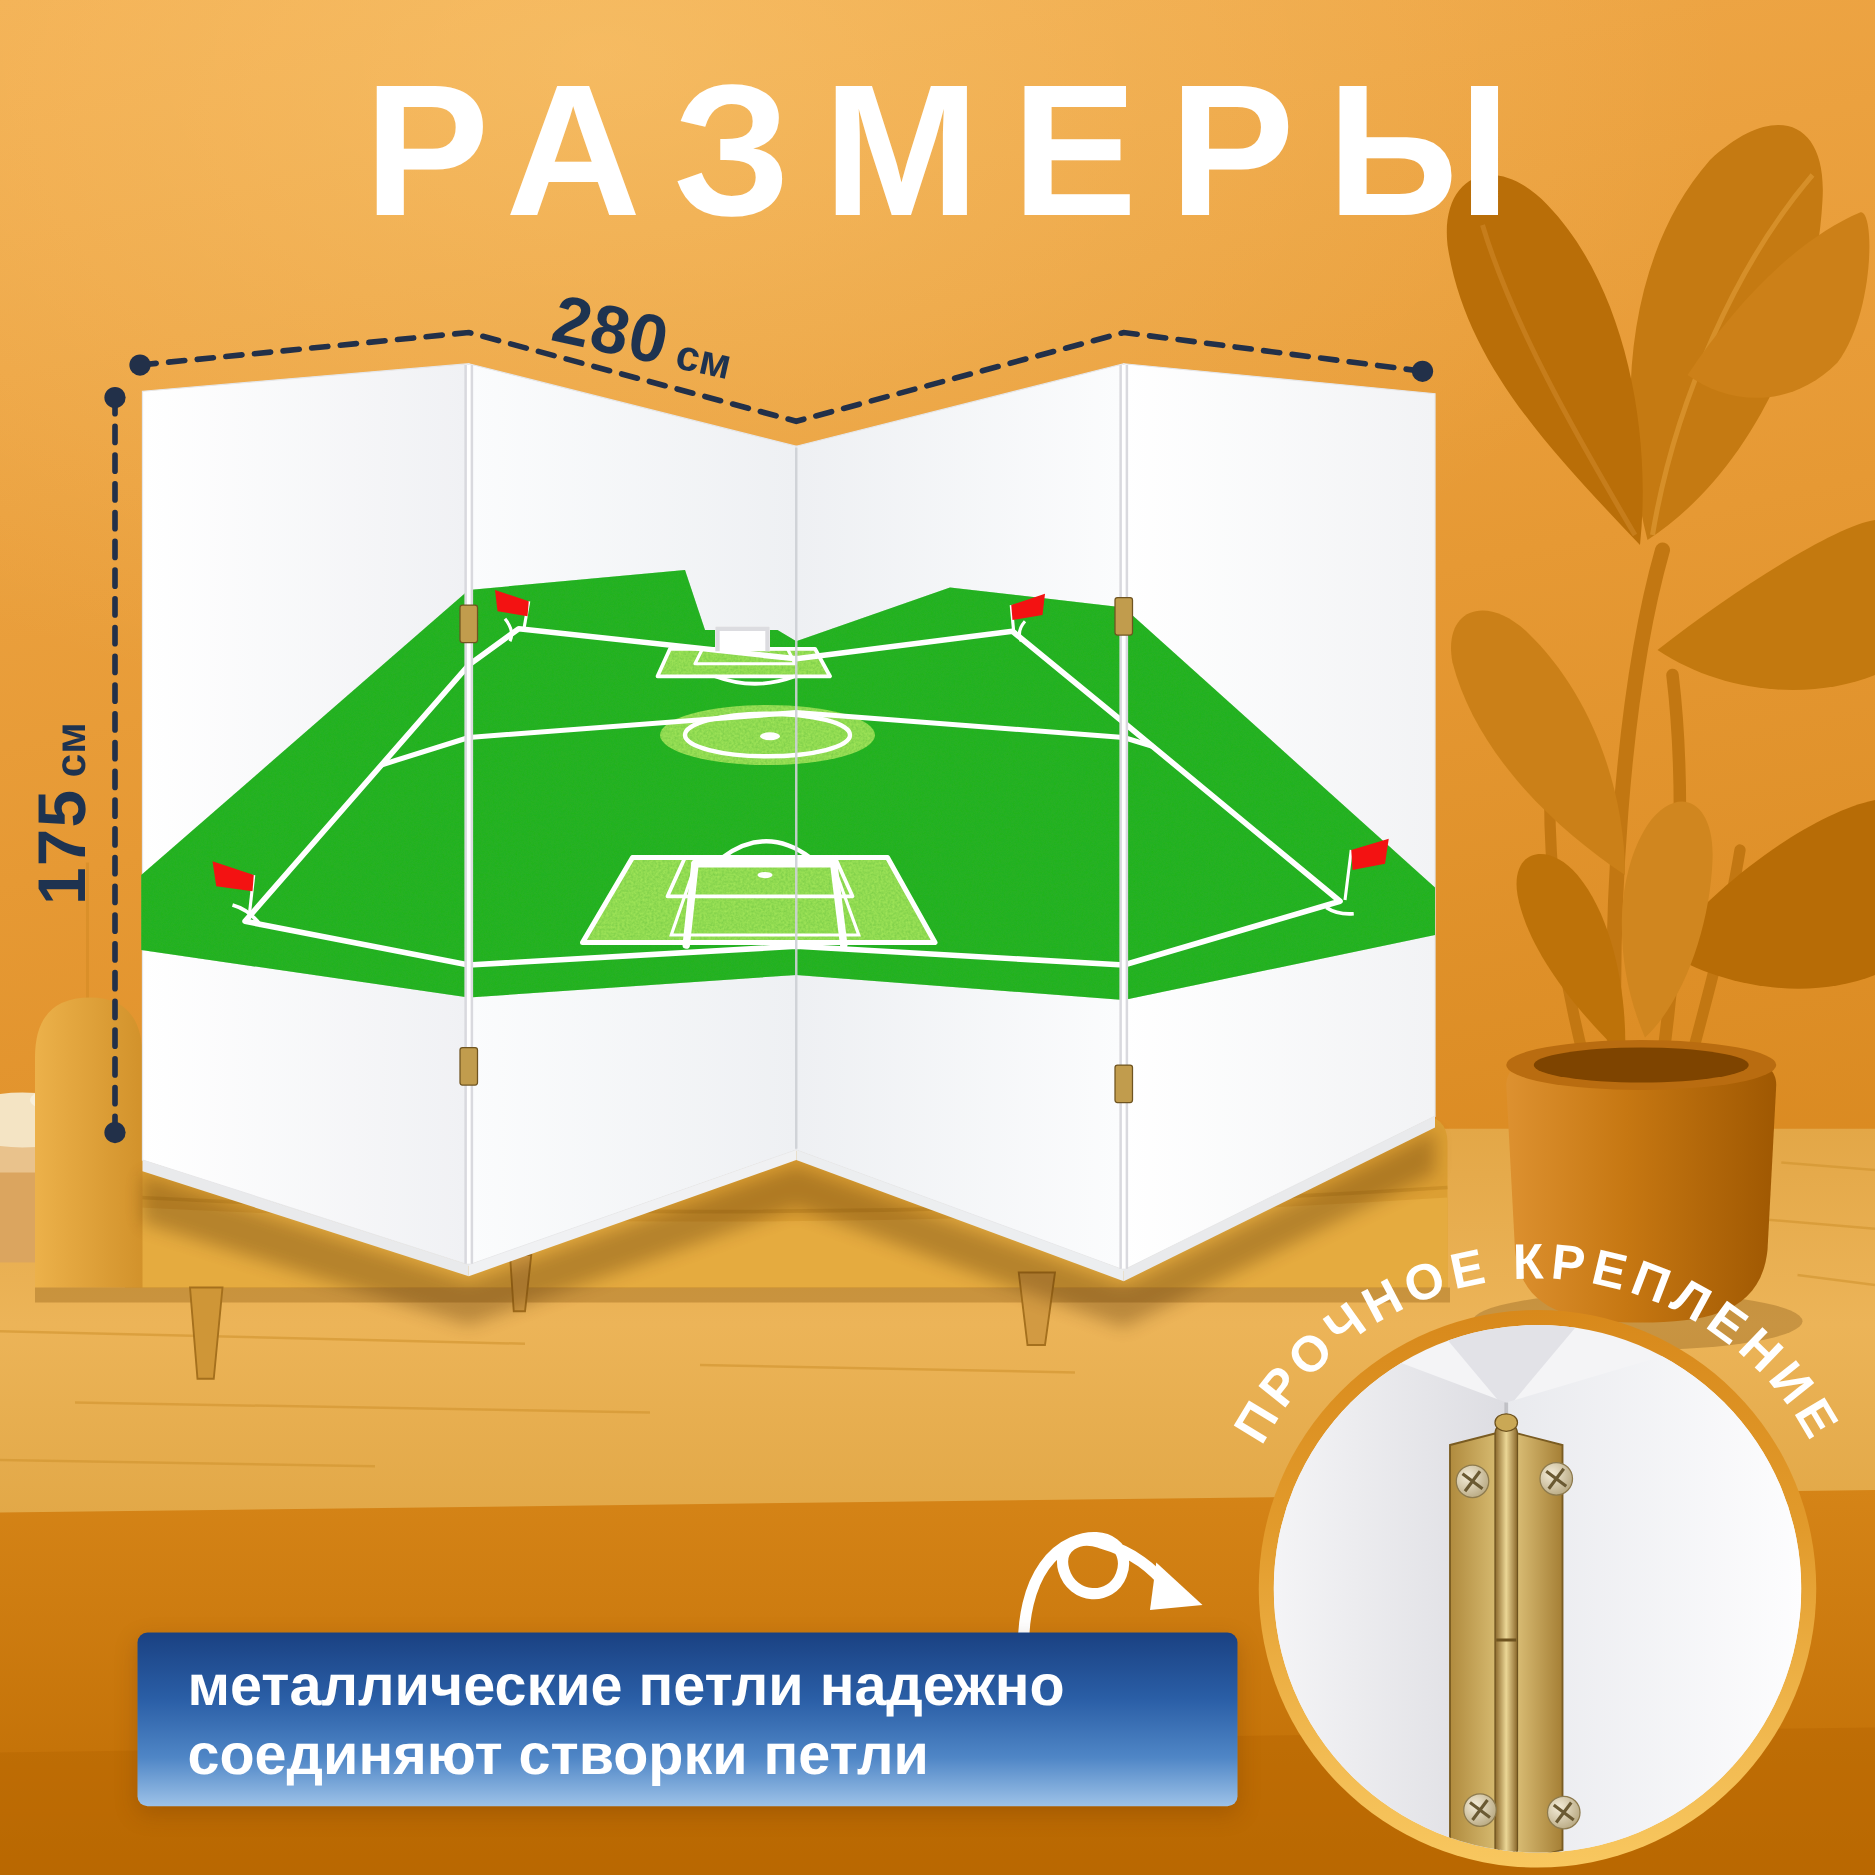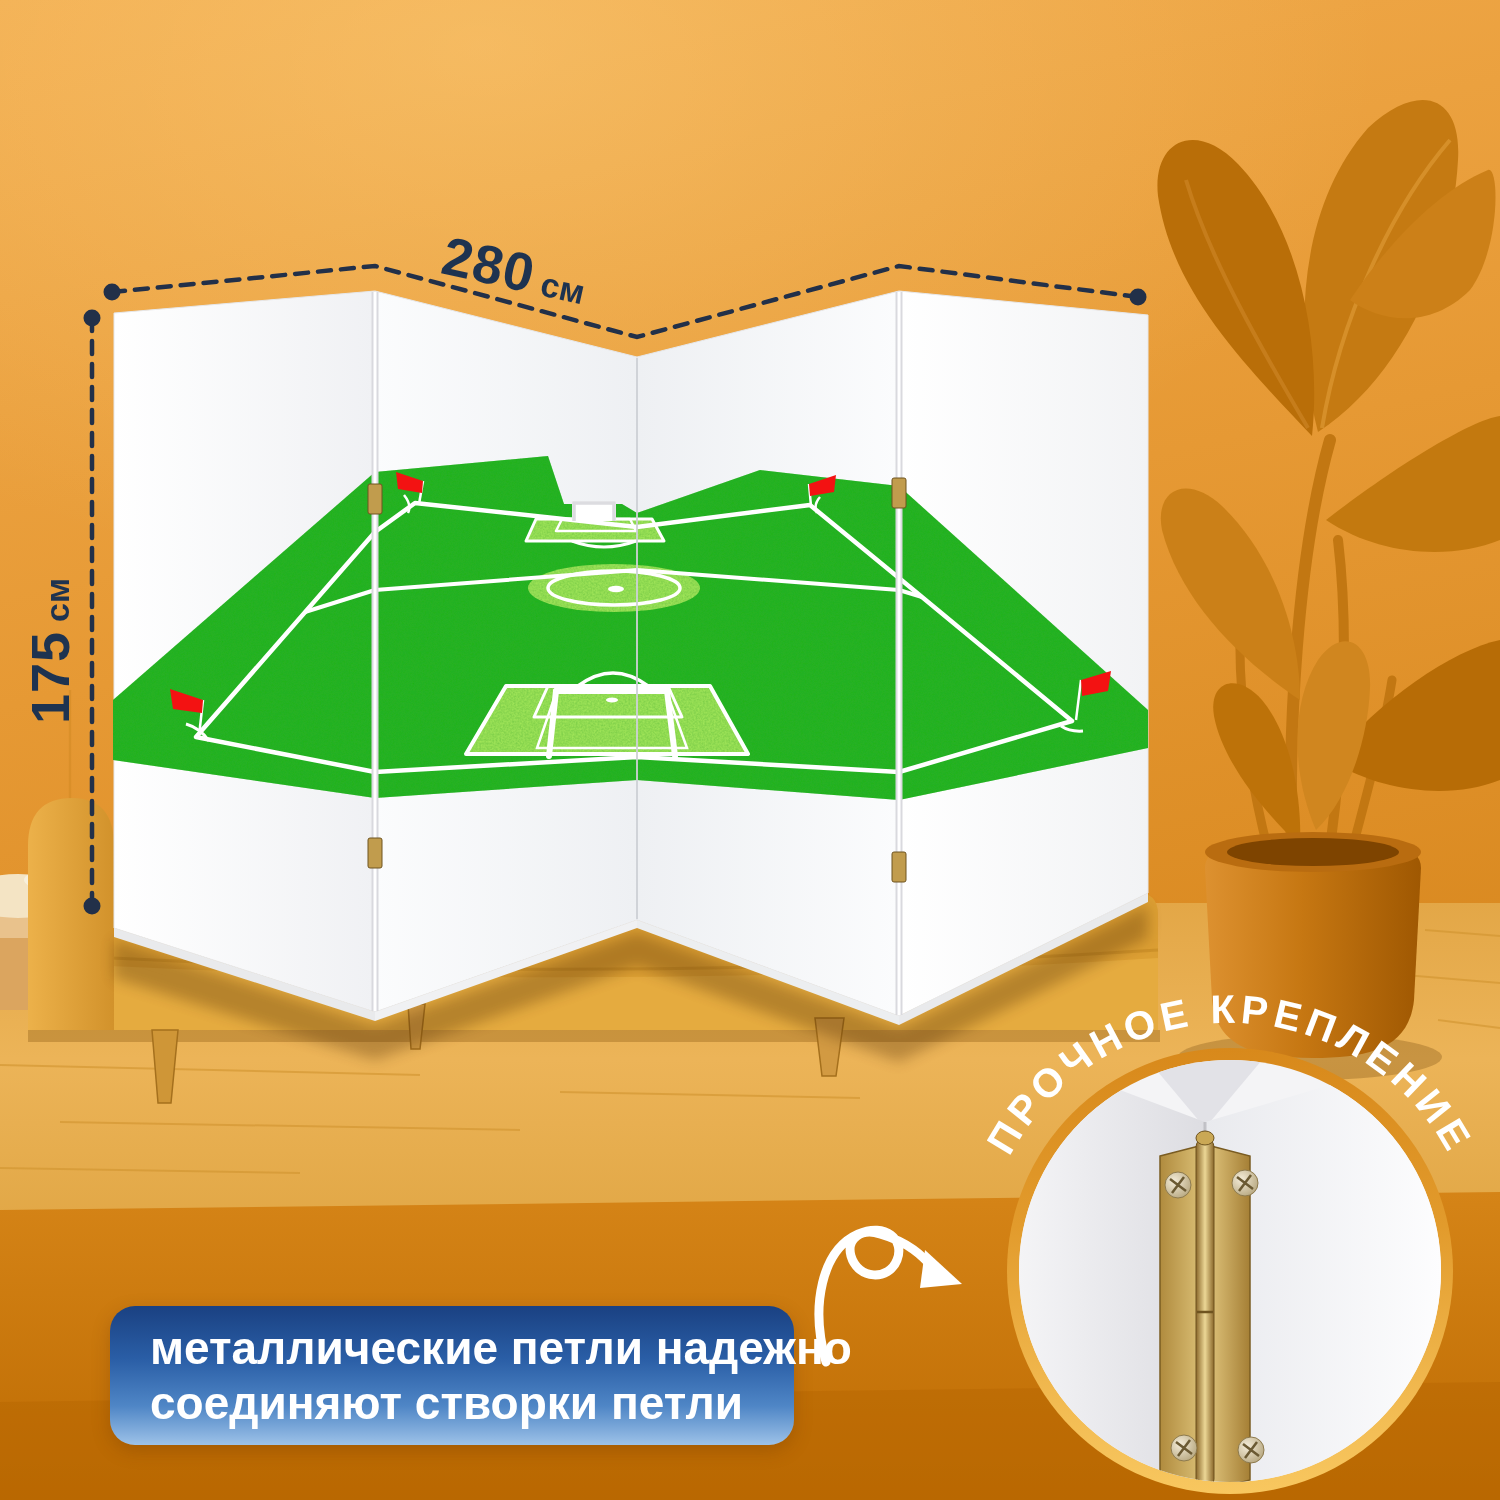--- a/index.html
+++ b/index.html
@@ -15,22 +15,22 @@
     position:absolute;left:450px;top:224px;transform:rotate(12.5deg);
     transform-origin:left top;white-space:nowrap;color:#1e3350;
   }
   .dim-height{
     position:absolute;left:-64px;top:622px;width:224px;height:58px;
     transform:rotate(-90deg);text-align:center;white-space:nowrap;color:#1e3350;
   }
   .dim-num{font-size:54px;font-weight:bold;letter-spacing:1px;}
   .dim-unit{font-size:34px;font-weight:bold;margin-left:9px;}
   .callout{
-    position:absolute;left:110px;top:1306px;width:684px;height:139px;
-    border-radius:25px;box-sizing:border-box;padding:15px 15px 0 40px;
+    position:absolute;left:110px;top:1306px;width:880px;height:139px;
+    border-radius:8px;box-sizing:border-box;padding:15px 15px 0 40px;
     background:linear-gradient(180deg,#1a4182 0%,#2a5ea6 38%,#4f86c6 72%,#9dc2e8 100%);
     box-shadow:0 6px 18px rgba(90,45,0,.25);
   }
   .callout-line{color:#ffffff;font-size:46px;line-height:55px;font-weight:bold;white-space:nowrap;}
 </style>
 </head>
 <body>
 
 <div class="stage">
 
@@ -331,20 +331,21 @@
       <textPath href="#badgeArc" xlink:href="#badgeArc" startOffset="50%">ПРОЧНОЕ КРЕПЛЕНИЕ</textPath>
     </text>
   </g>
 
   <g>
     <path d="M826,1362 C810,1306 822,1250 858,1234 C886,1222 905,1240 897,1260 C889,1281 858,1280 851,1256 C846,1238 862,1228 880,1234 C908,1242 922,1255 935,1270" stroke="#ffffff" stroke-width="9" fill="none" stroke-linecap="round"></path>
     <polygon points="962,1284 925,1250 920,1288" fill="#ffffff"></polygon>
   </g>
 </svg>
 
+<div class="title">РАЗМЕРЫ</div>
 
 <div class="dim-width">
   <span class="dim-num">280</span><span class="dim-unit">см</span>
 </div>
 
 <div class="dim-height">
   <span class="dim-num">175</span><span class="dim-unit">см</span>
 </div>
 
 <div class="callout">

